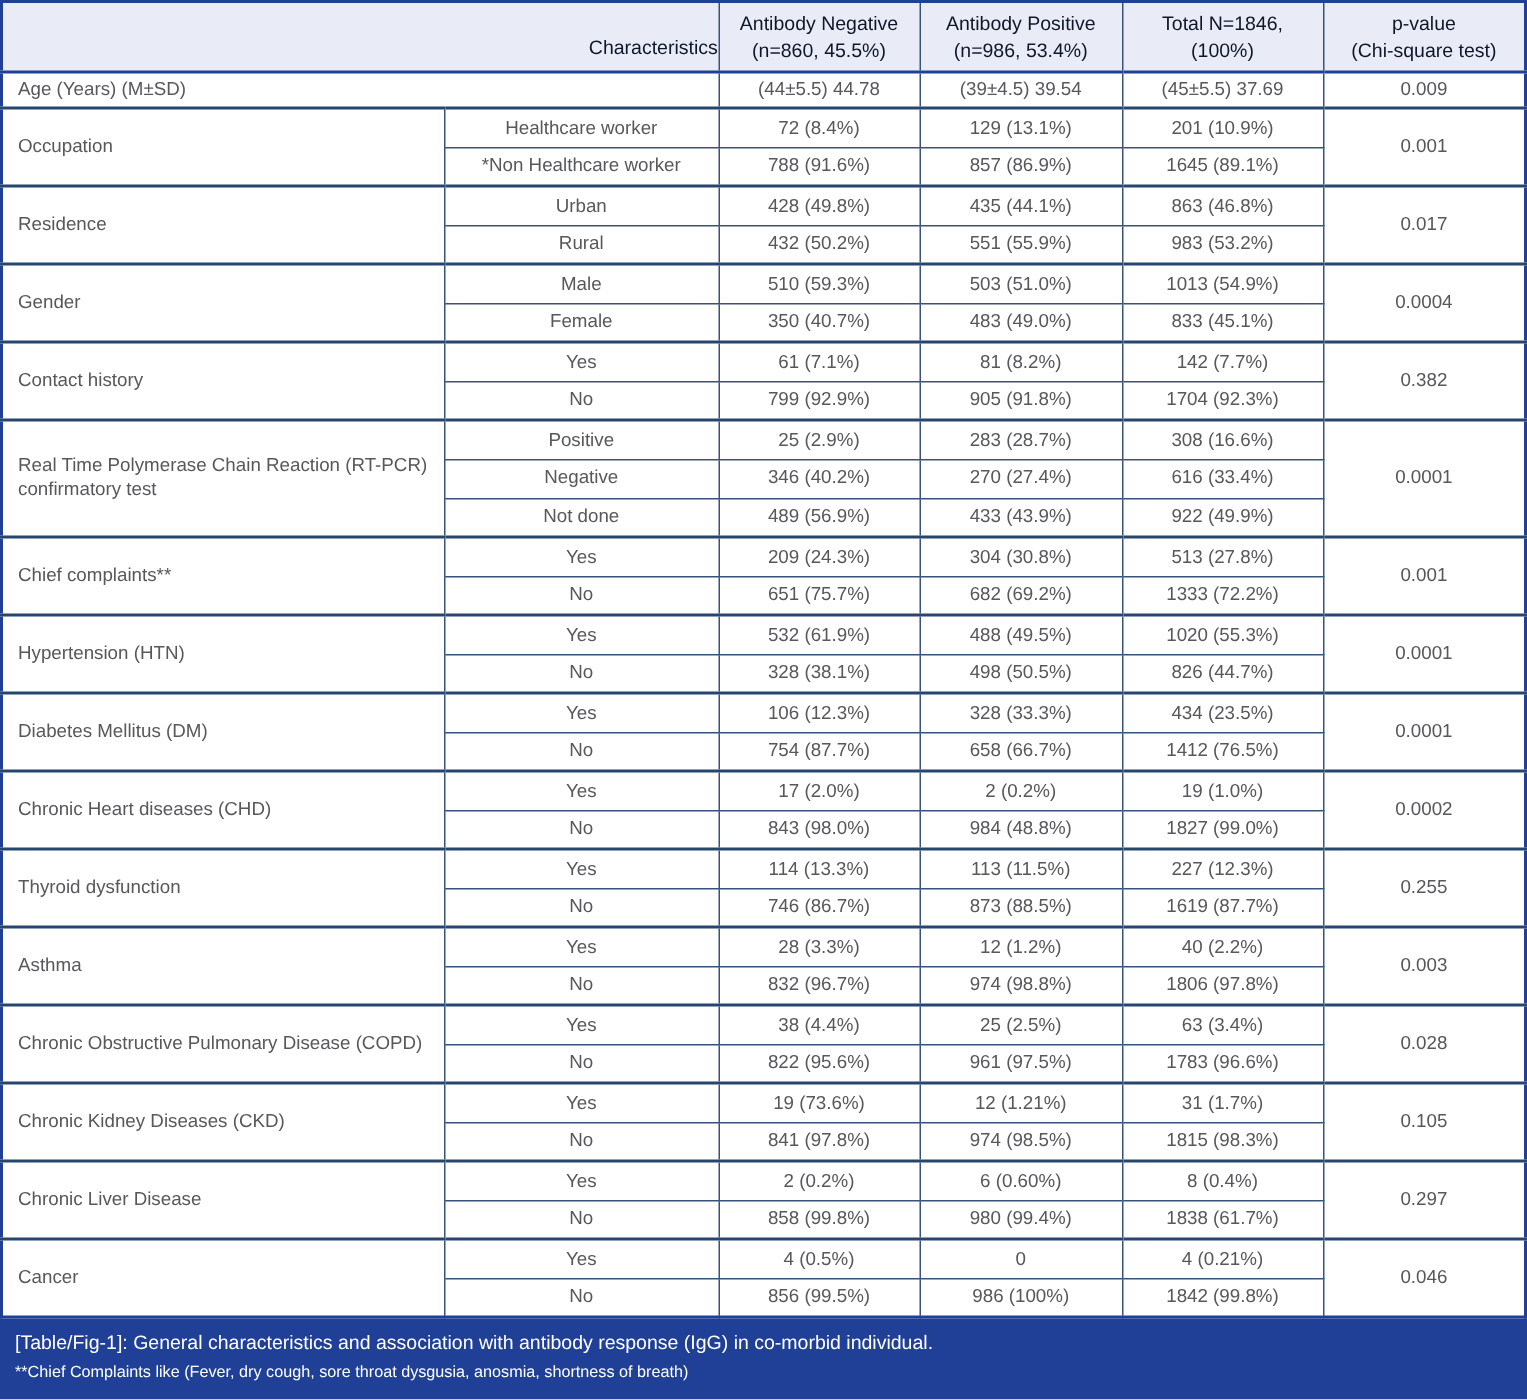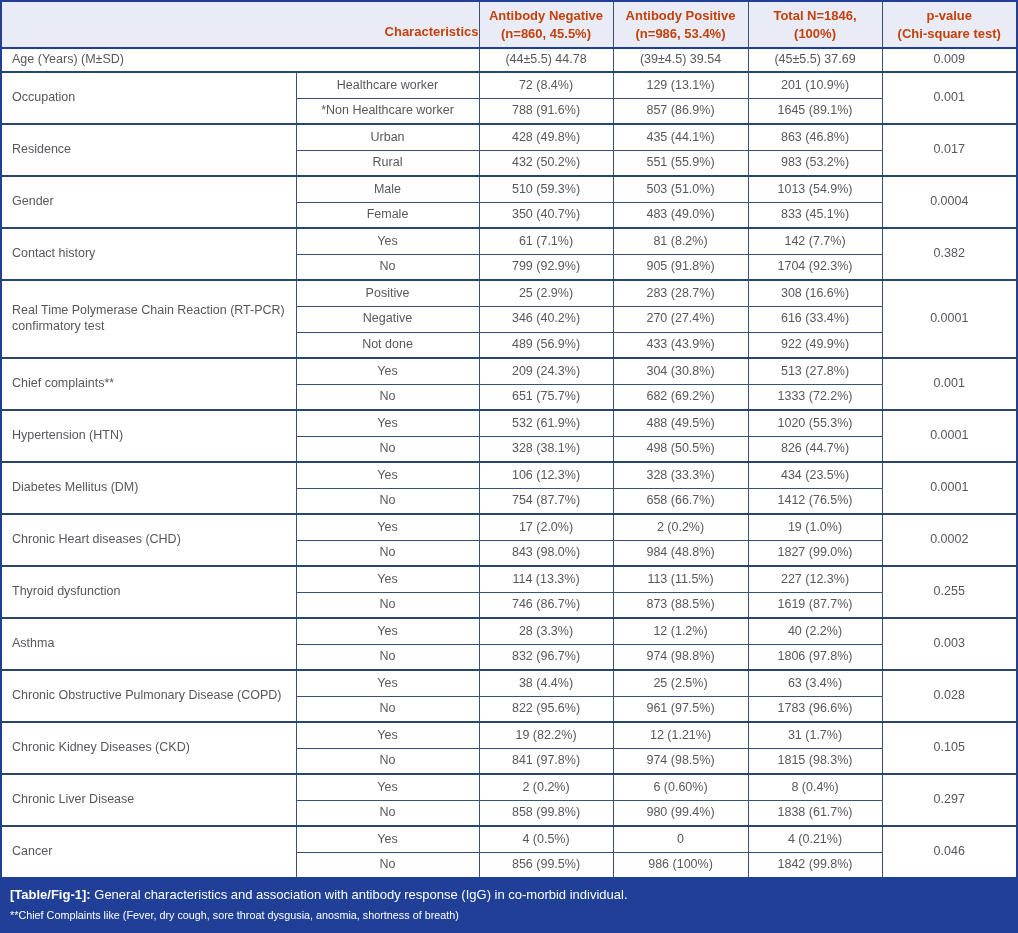--- a/index.html
+++ b/index.html
@@ -7,22 +7,22 @@
   .wrap{width:1018px;}
 
   table{
     border-collapse:collapse;
     width:1018px;
     table-layout:fixed;
     border:2px solid #1f4096;
   }
   thead th{
     background:#e9ecf6;
-    color:#c2410c;
-    font-weight:bold;
+    color:#0f172a;
+    font-weight:normal;
     font-size:13px;
     line-height:1.35;
     border:1px solid #37537a;
     border-bottom:2px solid #1f4096;
     vertical-align:middle;
     text-align:center;
     padding:5px 2px;
     height:44px;
     box-sizing:border-box;
   }
@@ -52,21 +52,21 @@
   tbody tr.group-start td{border-top:2px solid #26466e;}
 
   .footer{
     background:#1f4096;
     color:#ffffff;
     width:1018px;
     box-sizing:border-box;
     padding:8px 10px 10px 10px;
   }
   .cap-line1{font-size:13px;margin-bottom:5px;}
-  .cap-label{font-weight:bold;}
+  .cap-label{font-weight:normal;}
   .cap-note{font-size:10.8px;line-height:1.5;}
 </style>
 </head>
 <body>
 
 <div class="wrap">
   <table>
     <colgroup>
       <col style="width:295px">
       <col style="width:183px">
@@ -274,21 +274,21 @@
         </tr>
         <tr>
           <td class="sub-cell">No</td>
           <td class="data-cell">822 (95.6%)</td>
           <td class="data-cell">961 (97.5%)</td>
           <td class="data-cell">1783 (96.6%)</td>
         </tr>
         <tr class="group-start">
           <td class="char-cell" rowspan="2">Chronic Kidney Diseases (CKD)</td>
           <td class="sub-cell">Yes</td>
-          <td class="data-cell">19 (82.2%)</td>
+          <td class="data-cell">19 (73.6%)</td>
           <td class="data-cell">12 (1.21%)</td>
           <td class="data-cell">31 (1.7%)</td>
           <td class="p-cell" rowspan="2">0.105</td>
         </tr>
         <tr>
           <td class="sub-cell">No</td>
           <td class="data-cell">841 (97.8%)</td>
           <td class="data-cell">974 (98.5%)</td>
           <td class="data-cell">1815 (98.3%)</td>
         </tr>

